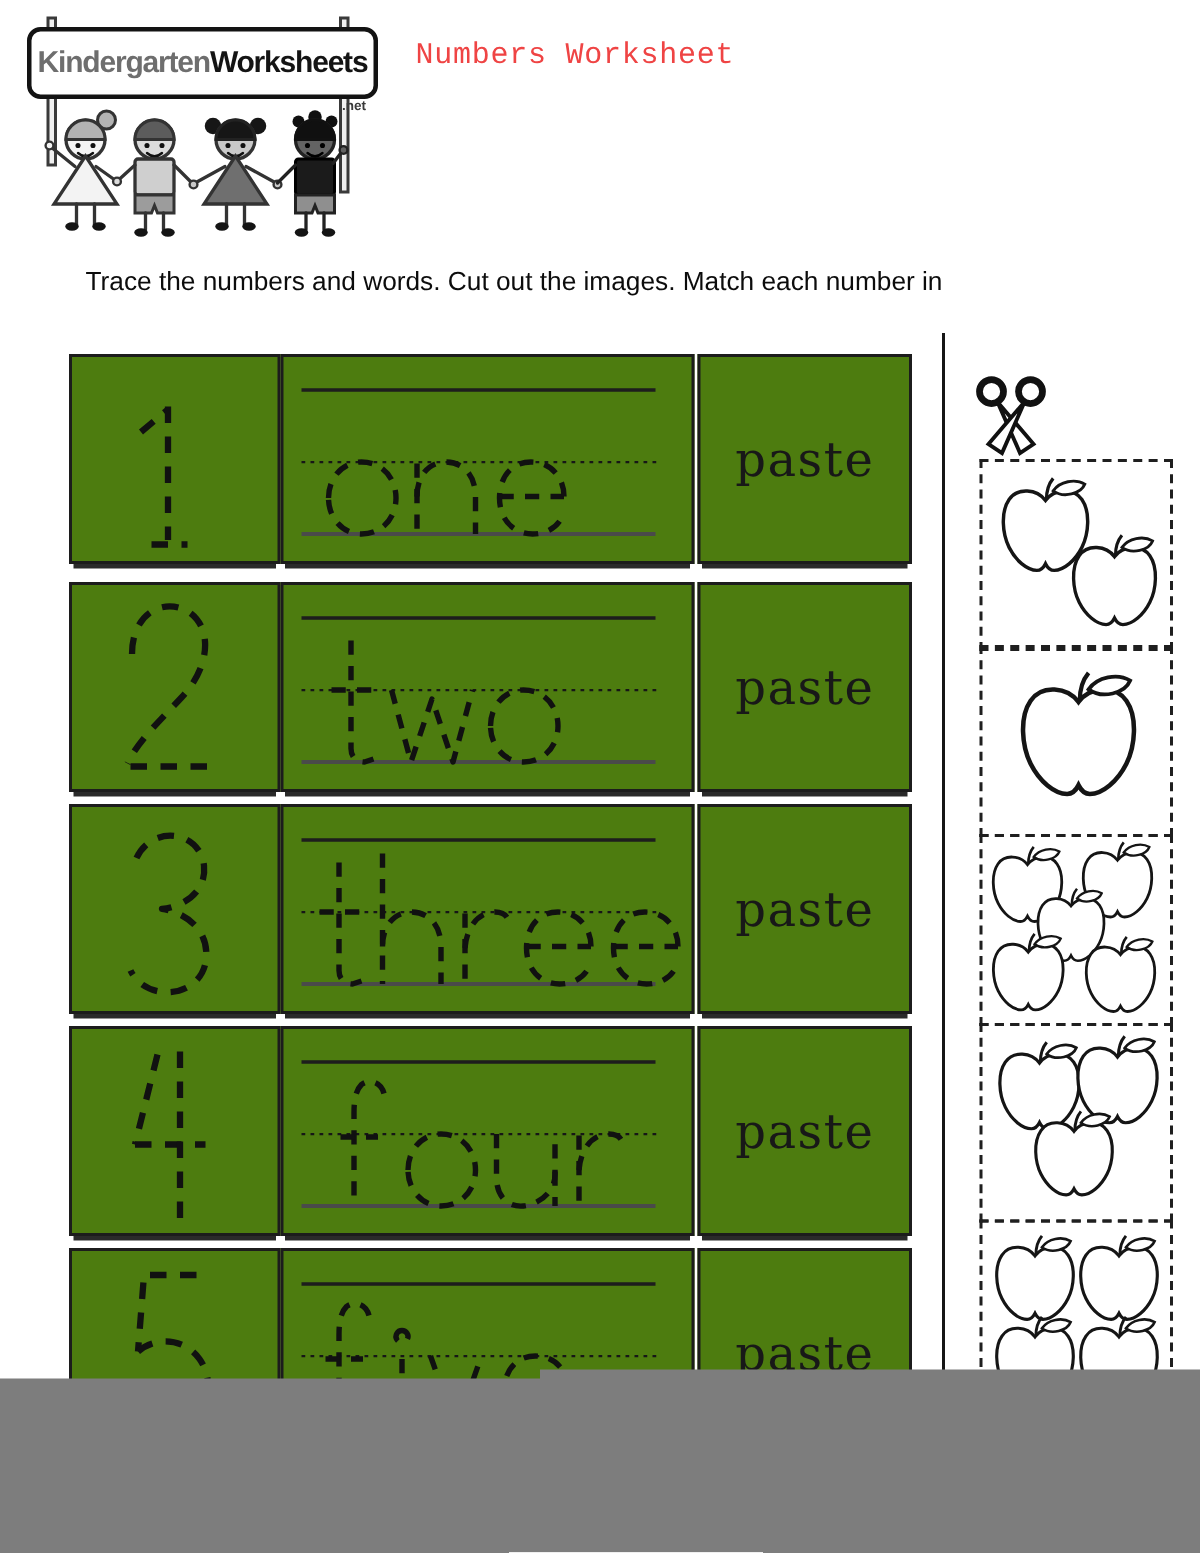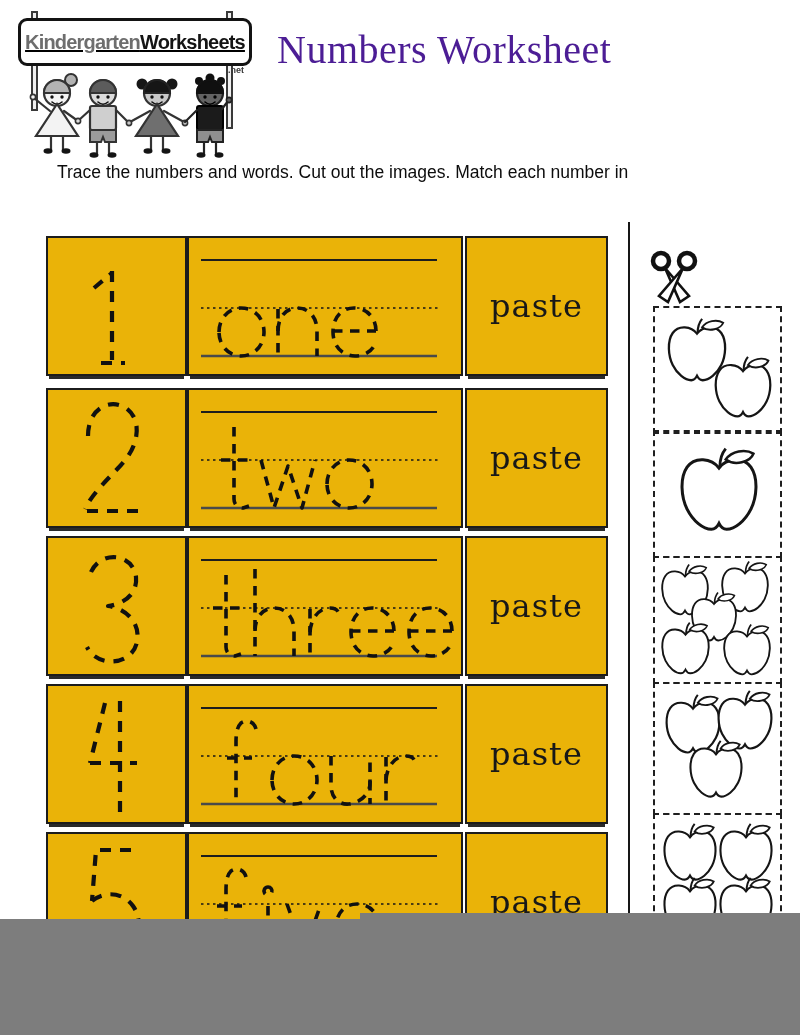--- a/index.html
+++ b/index.html
@@ -2,33 +2,33 @@
 <html><head>
 <meta charset="utf-8">
 <style>
   html,body{margin:0;padding:0;background:#fff;}
   .page{position:relative;width:800px;height:1035px;background:#fff;overflow:hidden;
         font-family:"Liberation Sans",sans-serif;}
   
   .logo-kids{position:absolute;left:8px;top:10px;z-index:1;}
   .sign{position:absolute;left:18px;top:18px;width:228px;height:42px;background:#fff;
         border:3px solid #131313;border-radius:9px;display:flex;align-items:center;
-        justify-content:center;white-space:nowrap;z-index:2;text-decoration:underline;}
+        justify-content:center;white-space:nowrap;z-index:2;}
   .brand1{color:#6e6e6e;font-weight:bold;font-size:20px;letter-spacing:-0.8px;}
   .brand2{color:#141414;font-weight:bold;font-size:20px;letter-spacing:-0.8px;}
   .brandnet{position:absolute;right:5px;bottom:-12px;font-size:9px;font-weight:bold;color:#3a3a3a;}
   
-  .title{position:absolute;left:277px;top:26px;margin:0;font-size:40px;font-weight:400;
-         color:#4c1d95;font-family:Liberation Serif, serif;letter-spacing:0.5px;}
+  .title{position:absolute;left:277px;top:26px;margin:0;font-size:20px;font-weight:400;
+         color:#ef4444;font-family:Liberation Mono, monospace;letter-spacing:0.5px;}
   .name-line{position:absolute;left:443px;top:120px;font-size:27px;color:#0f0f0f;}
   .name-underline{display:inline-block;width:222px;height:26px;border-bottom:3px solid #111;}
-  .instructions{position:absolute;left:57px;top:162px;margin:0;font-size:17.5px;
+  .instructions{position:absolute;left:57px;top:177px;margin:0;font-size:17.5px;
                 line-height:21.5px;color:#0c0c0c;}
   
-  .cellbox{position:absolute;background:#eab308;border:2px solid #1c1c1c;
+  .cellbox{position:absolute;background:#4d7c0f;border:2px solid #1c1c1c;
            box-shadow:0 6px 0 -3px #2a2a2a;}
   .cellbox svg{display:block;}
   .num-cell{left:46px;width:137px;height:136px;}
   .word-cell{left:187px;width:272px;height:136px;}
   .paste-cell{left:465px;width:139px;height:136px;display:flex;align-items:center;justify-content:center;}
   .paste-label{font-family:"DejaVu Serif",serif;font-size:32px;color:#181818;letter-spacing:1px;}
   
   .divider{position:absolute;left:628px;top:222px;width:2px;height:813px;background:#161616;}
   .scissors{position:absolute;left:645px;top:249px;}
   .cutout{position:absolute;left:653px;width:129px;border:2px dashed #1f1f1f;box-sizing:border-box;background:#fff0;}

